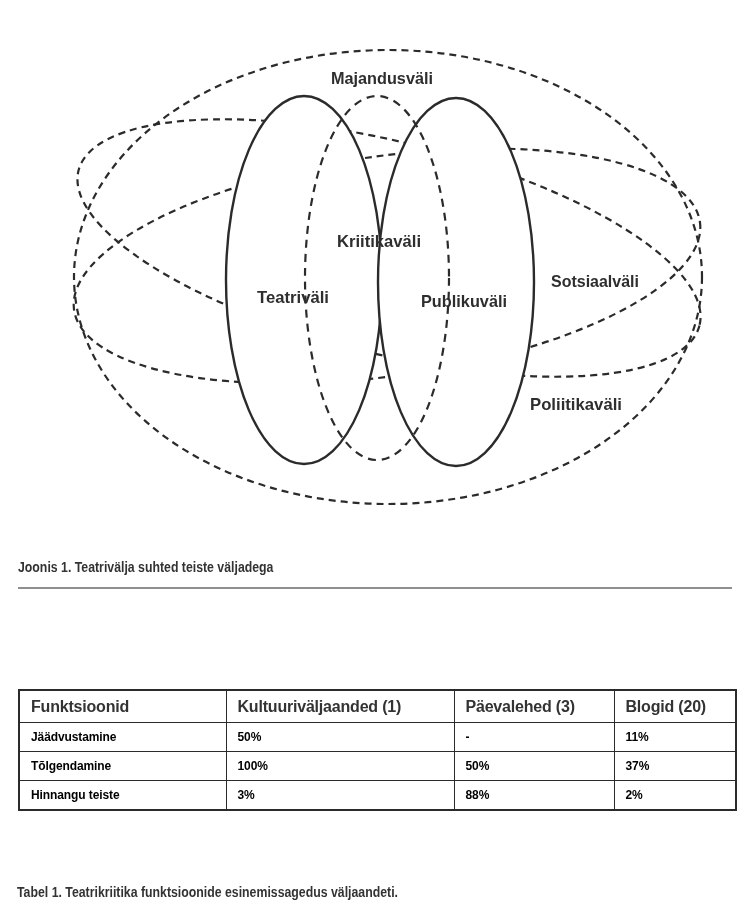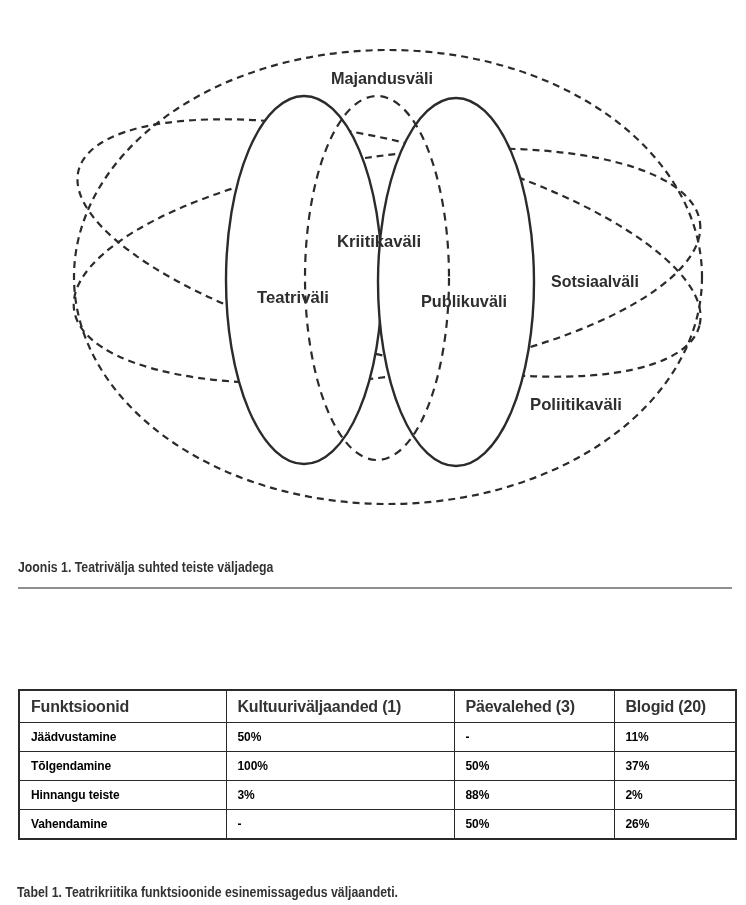--- a/index.html
+++ b/index.html
@@ -145,24 +145,18 @@
         <td>100%</td>
         <td>50%</td>
         <td>37%</td>
       </tr>
       <tr>
         <td>Hinnangu teiste</td>
         <td>3%</td>
         <td>88%</td>
         <td>2%</td>
       </tr>
-      <tr>
-        <td>Vahendamine</td>
-        <td>-</td>
-        <td>50%</td>
-        <td>26%</td>
-      </tr>
     </tbody>
   </table>
 
   <p class="caption table-caption">Tabel 1. Teatrikriitika funktsioonide esinemissagedus väljaandeti.</p>
 
 </div>
 
 </body></html>

